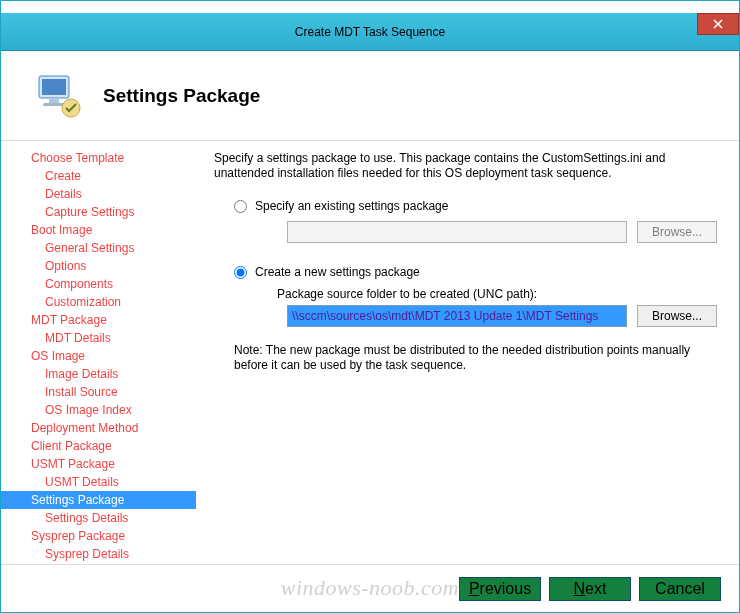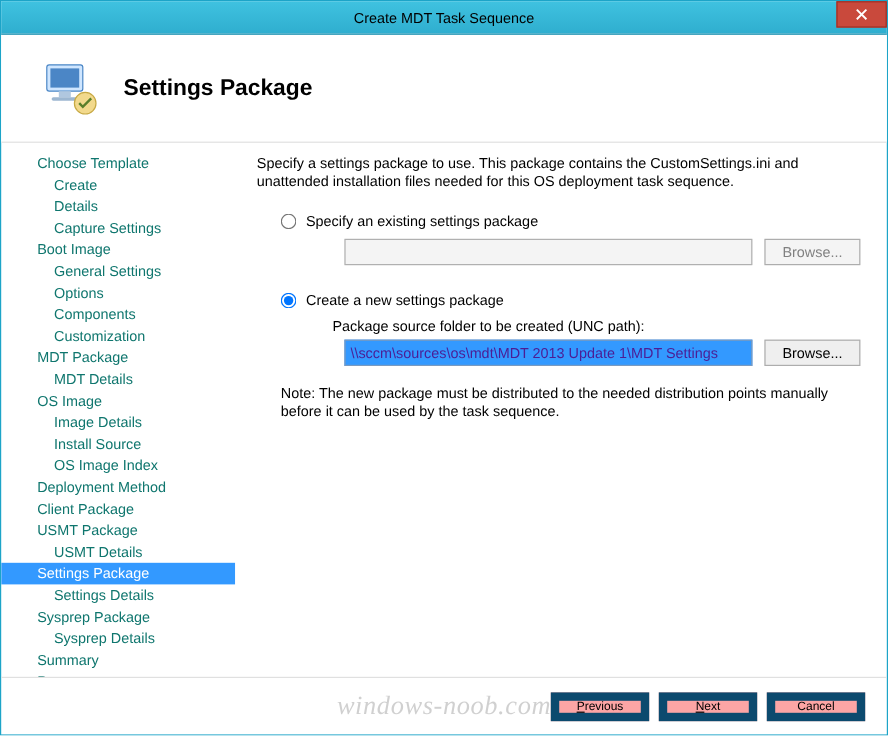--- a/index.html
+++ b/index.html
@@ -14,28 +14,29 @@
     }
     .window {
       width: 740px;
       height: 613px;
       border: 1px solid #1ca4c8;
       background: #fff;
       display: flex;
       flex-direction: column;
     }
     .titlebar {
-      height: 28px;
+      height: 38px;
       background: linear-gradient(#3fc2e0, #2faecf);
       display: flex;
       align-items: center;
       justify-content: center;
       position: relative;
       color: #000;
       border-bottom: 1px solid #1a8fb0;
+      margin-top: 12px;
     }
     .titlebar-title {
       font-size: 12px;
       color: #000;
     }
     .close-btn {
       position: absolute;
       right: 0;
       top: 0;
       width: 42px;
@@ -75,21 +76,21 @@
       display: flex;
       overflow: hidden;
     }
     .sidebar {
       width: 195px;
       padding: 8px 0 8px 0;
       border-right: none;
       overflow: hidden;
     }
     .nav-item {
-      color: #0f766e;
+      color: #ef4444;
       padding: 1px 2px 1px 30px;
       cursor: pointer;
       font-size: 12px;
       line-height: 16px;
       white-space: nowrap;
     }
     .nav-item.level-1 { padding-left: 44px; }
     .nav-item.active {
       background: #3399ff;
       color: #fff;
@@ -154,23 +155,23 @@
       border-top: 1px solid #e0e0e0;
       display: flex;
       justify-content: flex-end;
       align-items: center;
       padding: 0 18px;
       gap: 8px;
     }
     .footer button {
       width: 82px;
       height: 24px;
-      background: #fca5a5;
-      border: 7px solid #0c4a6e;
-      font-size: 10px;
+      background: #15803d;
+      border: 1px solid #0c4a6e;
+      font-size: 16px;
       cursor: pointer;
       font-family: inherit;
     }
     .footer button .mn { text-decoration: underline; }
     .watermark {
       position: absolute;
       left: 50%;
       transform: translateX(-50%);
       bottom: 12px;
       font-size: 22px;

